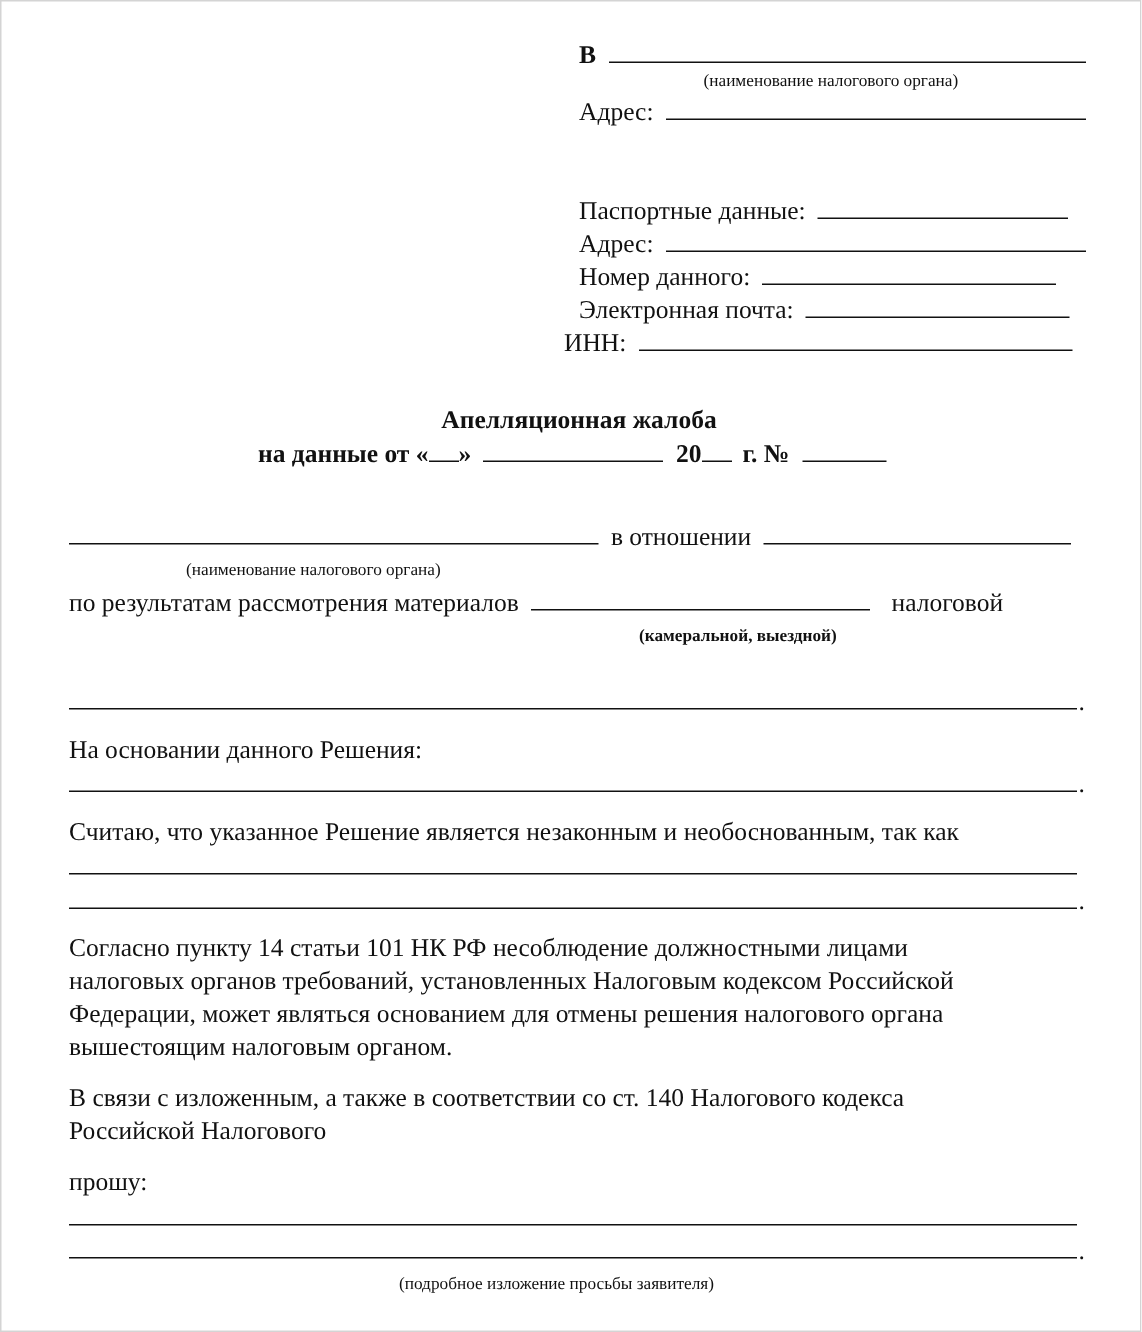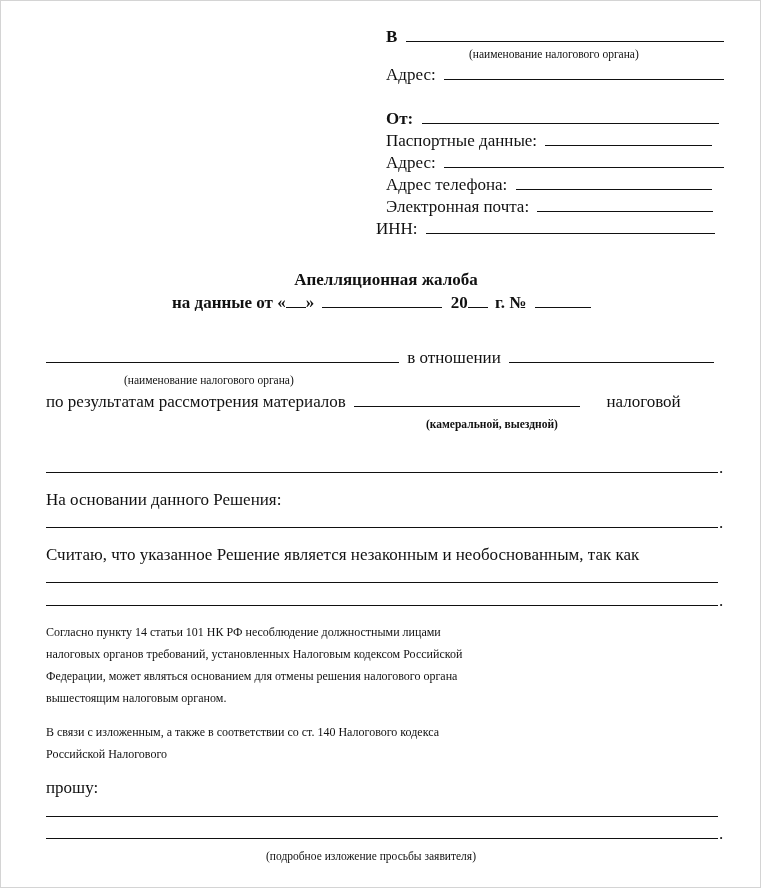--- a/index.html
+++ b/index.html
@@ -7,52 +7,48 @@
   .page {
     position: absolute; left: 0; top: 0; width: 759px; height: 886px;
     border: 1px solid #d4d4d4; background: #fff;
     font-family: "Liberation Serif", "DejaVu Serif", serif;
     color: #111; font-size: 17px;
   }
   .ln { position: absolute; white-space: nowrap; line-height: 22px; height: 22px; }
   .blank { display: inline-block; border-bottom: 1px solid #111; height: 16px; vertical-align: baseline; }
   .bold { font-weight: bold; }
   .hint { position: absolute; font-size: 11.5px; line-height: 14px; white-space: nowrap; color: #111; }
-  .para { position: absolute; line-height: 22px; font-size: 12px; }
+  .para { position: absolute; line-height: 22px; font-size: 17px; }
   .dot { margin-left: 1px; }
 </style>
 </head>
 <body>
 
 <div class="page">
 
   <div class="ln bold" style="left:385px; top:24px;">
     <span>В</span>
     <span class="blank" style="width:318px; margin-left:4px;"></span>
   </div>
   <div class="hint" style="left:468px; top:46px;">(наименование налогового органа)</div>
   <div class="ln" style="left:385px; top:62px;">
     <span>Адрес:</span>
     <span class="blank" style="width:280px; margin-left:4px;"></span>
   </div>
 
-  <div class="ln bold" style="left:385px; top:106px;">
-    <span>От:</span>
-    <span class="blank" style="width:297px; margin-left:4px;"></span>
-  </div>
   <div class="ln" style="left:385px; top:128px;">
     <span>Паспортные данные:</span>
     <span class="blank" style="width:167px; margin-left:4px;"></span>
   </div>
   <div class="ln" style="left:385px; top:150px;">
     <span>Адрес:</span>
     <span class="blank" style="width:280px; margin-left:4px;"></span>
   </div>
   <div class="ln" style="left:385px; top:172px;">
-    <span>Адрес телефона:</span>
+    <span>Номер данного:</span>
     <span class="blank" style="width:196px; margin-left:4px;"></span>
   </div>
   <div class="ln" style="left:385px; top:194px;">
     <span>Электронная почта:</span>
     <span class="blank" style="width:176px; margin-left:4px;"></span>
   </div>
   <div class="ln" style="left:375px; top:216px;">
     <span>ИНН:</span>
     <span class="blank" style="width:289px; margin-left:4px;"></span>
   </div>
@@ -69,21 +65,21 @@
   <div class="ln" style="left:45px; top:345px;text-align:center;">
     <span class="blank" style="width:353px;"></span>
     <span style="margin-left:4px;">в отношении</span>
     <span class="blank" style="width:205px; margin-left:4px;"></span>
   </div>
   <div class="hint" style="left:123px; top:372px;">(наименование налогового органа)</div>
 
   <div class="ln" style="left:45px; top:389px;">
     <span>по результатам рассмотрения материалов</span>
     <span class="blank" style="width:226px; margin-left:4px;"></span>
-    <span style="margin-left:22px;">налоговой</span>
+    <span style="margin-left:10px;">налоговой</span>
   </div>
   <div class="hint" style="left:425px; top:416px;font-weight:bold;">(камеральной, выездной)</div>
 
   <div class="ln" style="left:45px; top:455px;">
     <span class="blank" style="width:672px;"></span><span class="dot">.</span>
   </div>
 
   <div class="ln" style="left:45px; top:488px;">На основании данного Решения:</div>
   <div class="ln" style="left:45px; top:510px;">
     <span class="blank" style="width:672px;"></span><span class="dot">.</span>

